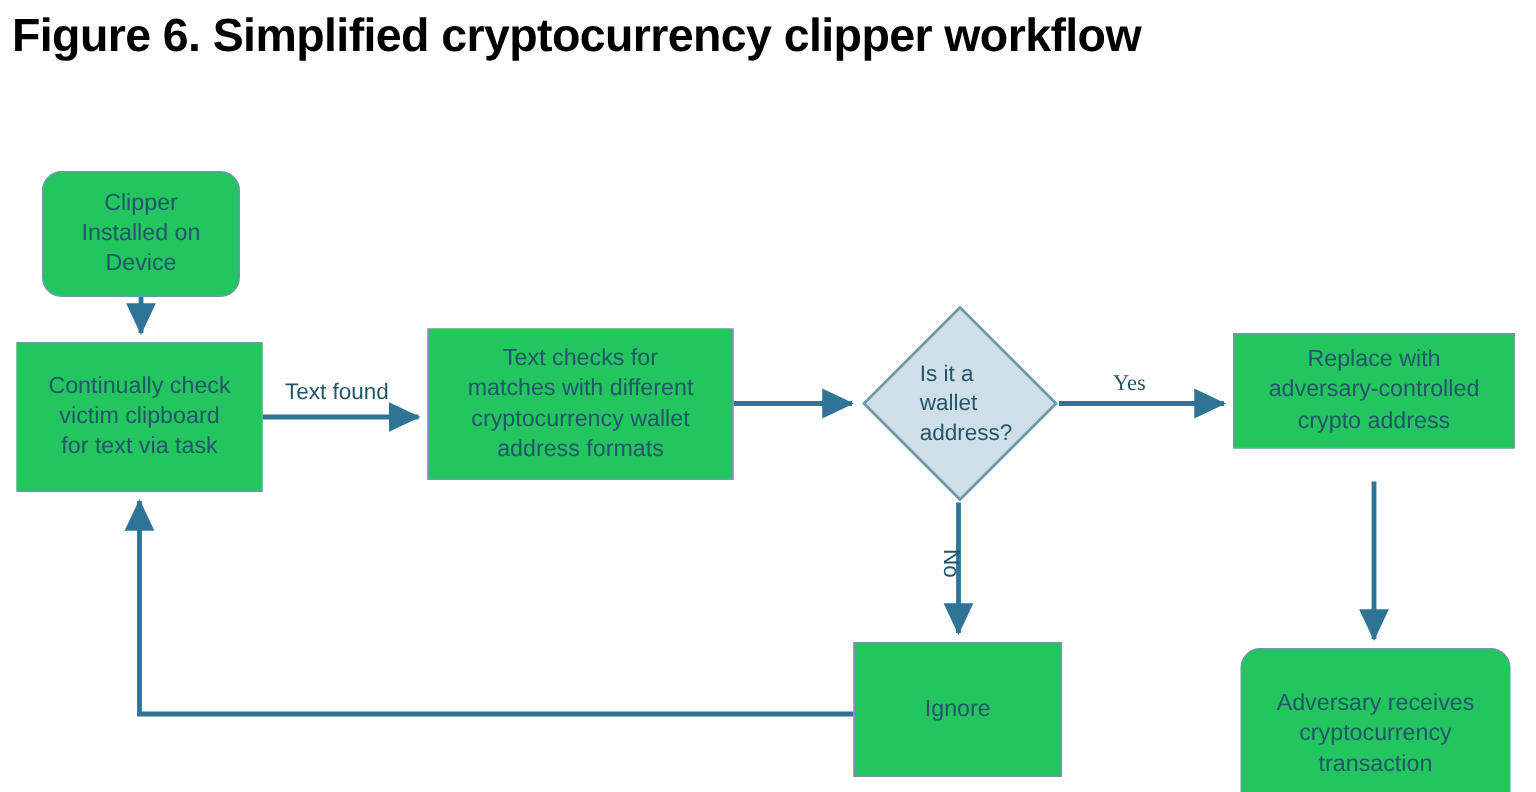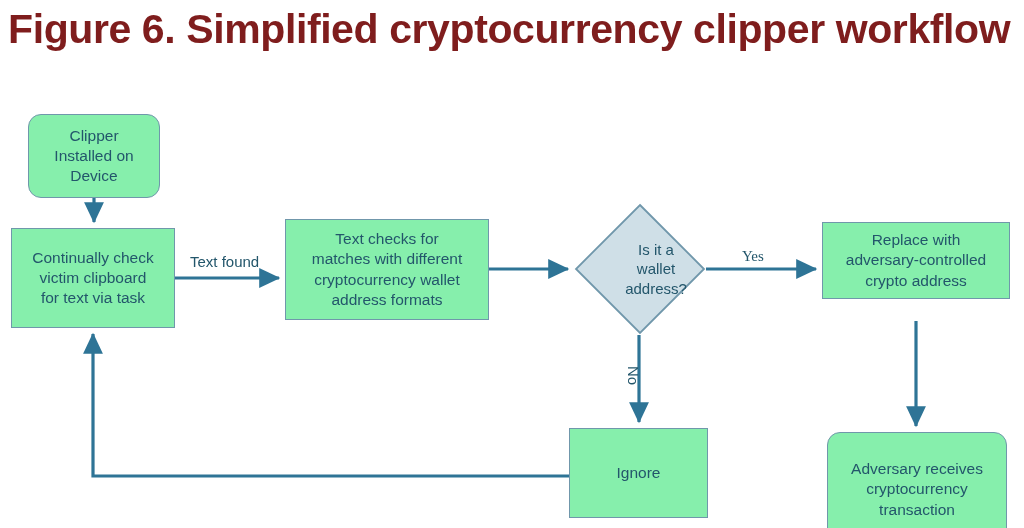--- a/index.html
+++ b/index.html
@@ -14,40 +14,40 @@
     position: relative;
     overflow: hidden;
     font-family: "Liberation Sans", "DejaVu Sans", sans-serif;
   }
 
   #figure-title {
     position: absolute;
     left: 8px;
     top: 5px;
     width: 1008px;
-    font-size: 41px;
+    font-size: 31px;
     font-weight: bold;
-    color: #7f1d1d;
+    color: #000000;
     letter-spacing: -0.4px;
     white-space: nowrap;
     line-height: 1.2;
   }
 
   #flow-canvas {
     position: absolute;
     left: 0;
     top: 0;
     width: 1024px;
     height: 528px;
   }
 
   .node {
     position: absolute;
     box-sizing: border-box;
-    background: #86efac;
+    background: #22c55e;
     border: 1.6px solid #7097ab;
     color: #23566b;
     display: flex;
     align-items: center;
     justify-content: center;
     text-align: center;
     font-size: 15.5px;
     line-height: 1.3;
     padding: 2px 16px;
   }
@@ -71,28 +71,27 @@
   
   #node-wallet-decision {
     position: absolute;
     left: 574px;
     top: 203px;
     width: 132px;
     height: 132px;
   }
   #node-wallet-decision .diamond-text {
     position: absolute;
-    left: 16px;
+    left: 4px;
     top: 0;
     width: 132px;
     height: 132px;
     display: flex;
     align-items: center;
     justify-content: center;
-    text-align: center;
     color: #23566b;
     font-size: 15px;
     line-height: 1.3;
     white-space: pre-line;
     pointer-events: none;
   }
 
   
   .edge-label {
     position: absolute;

